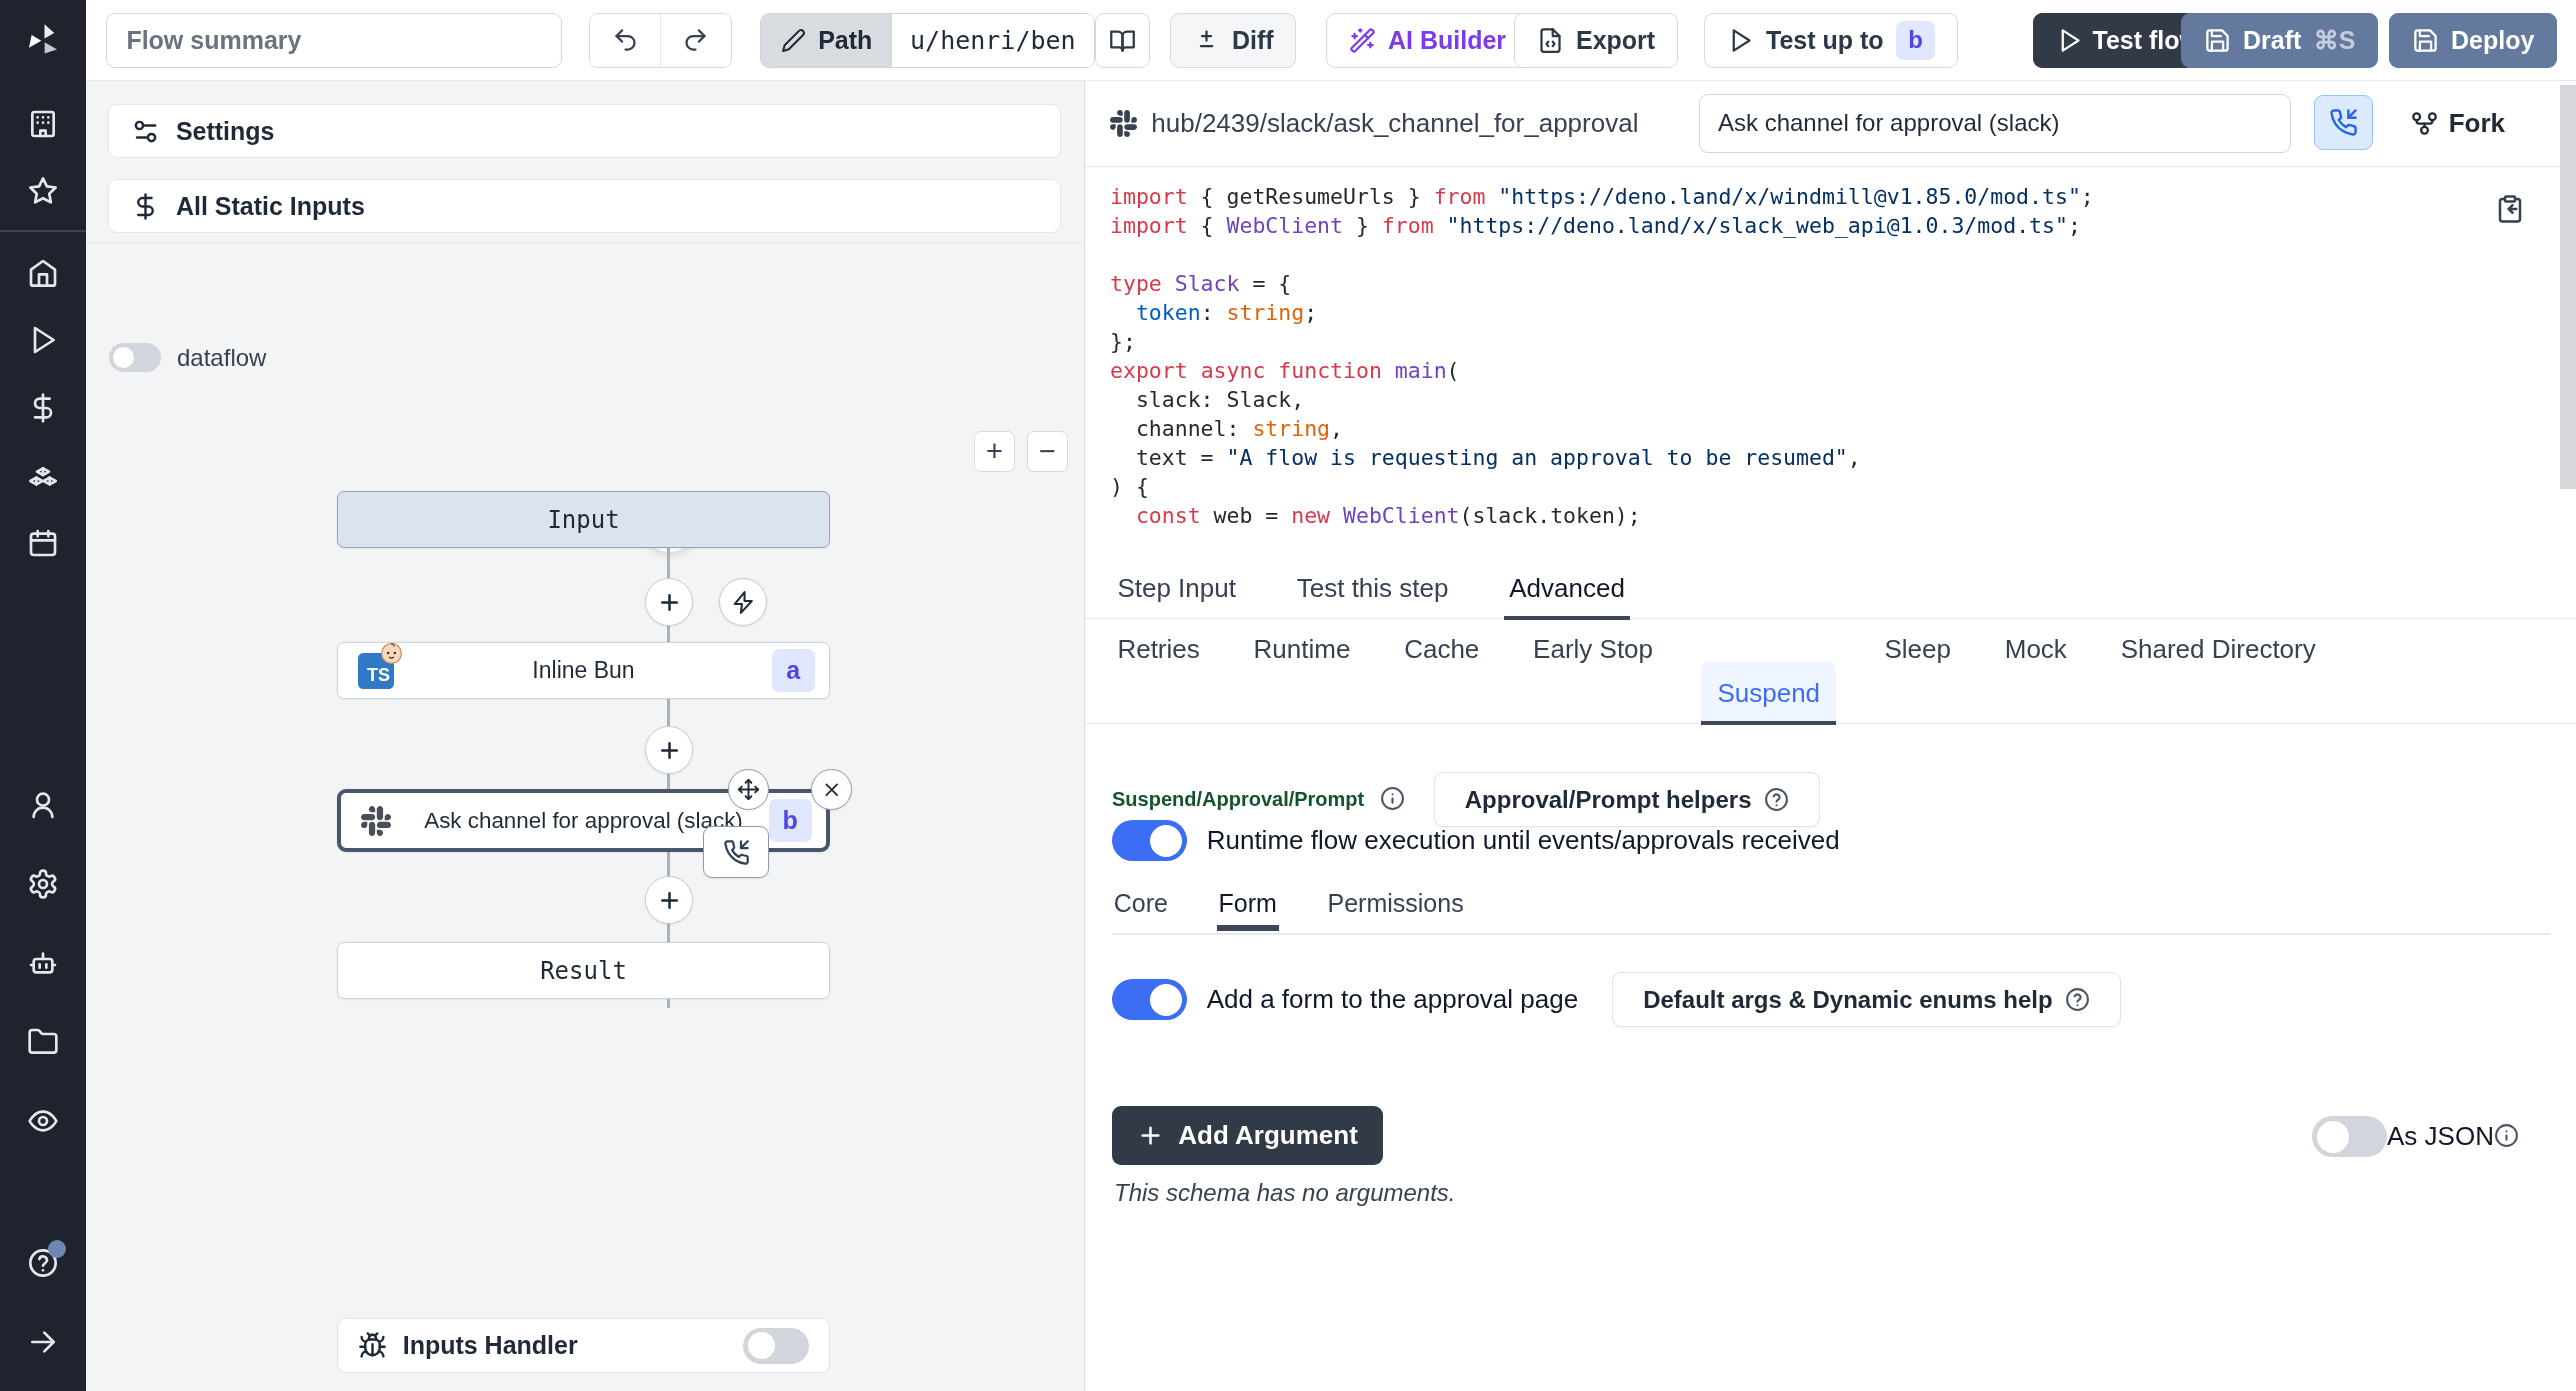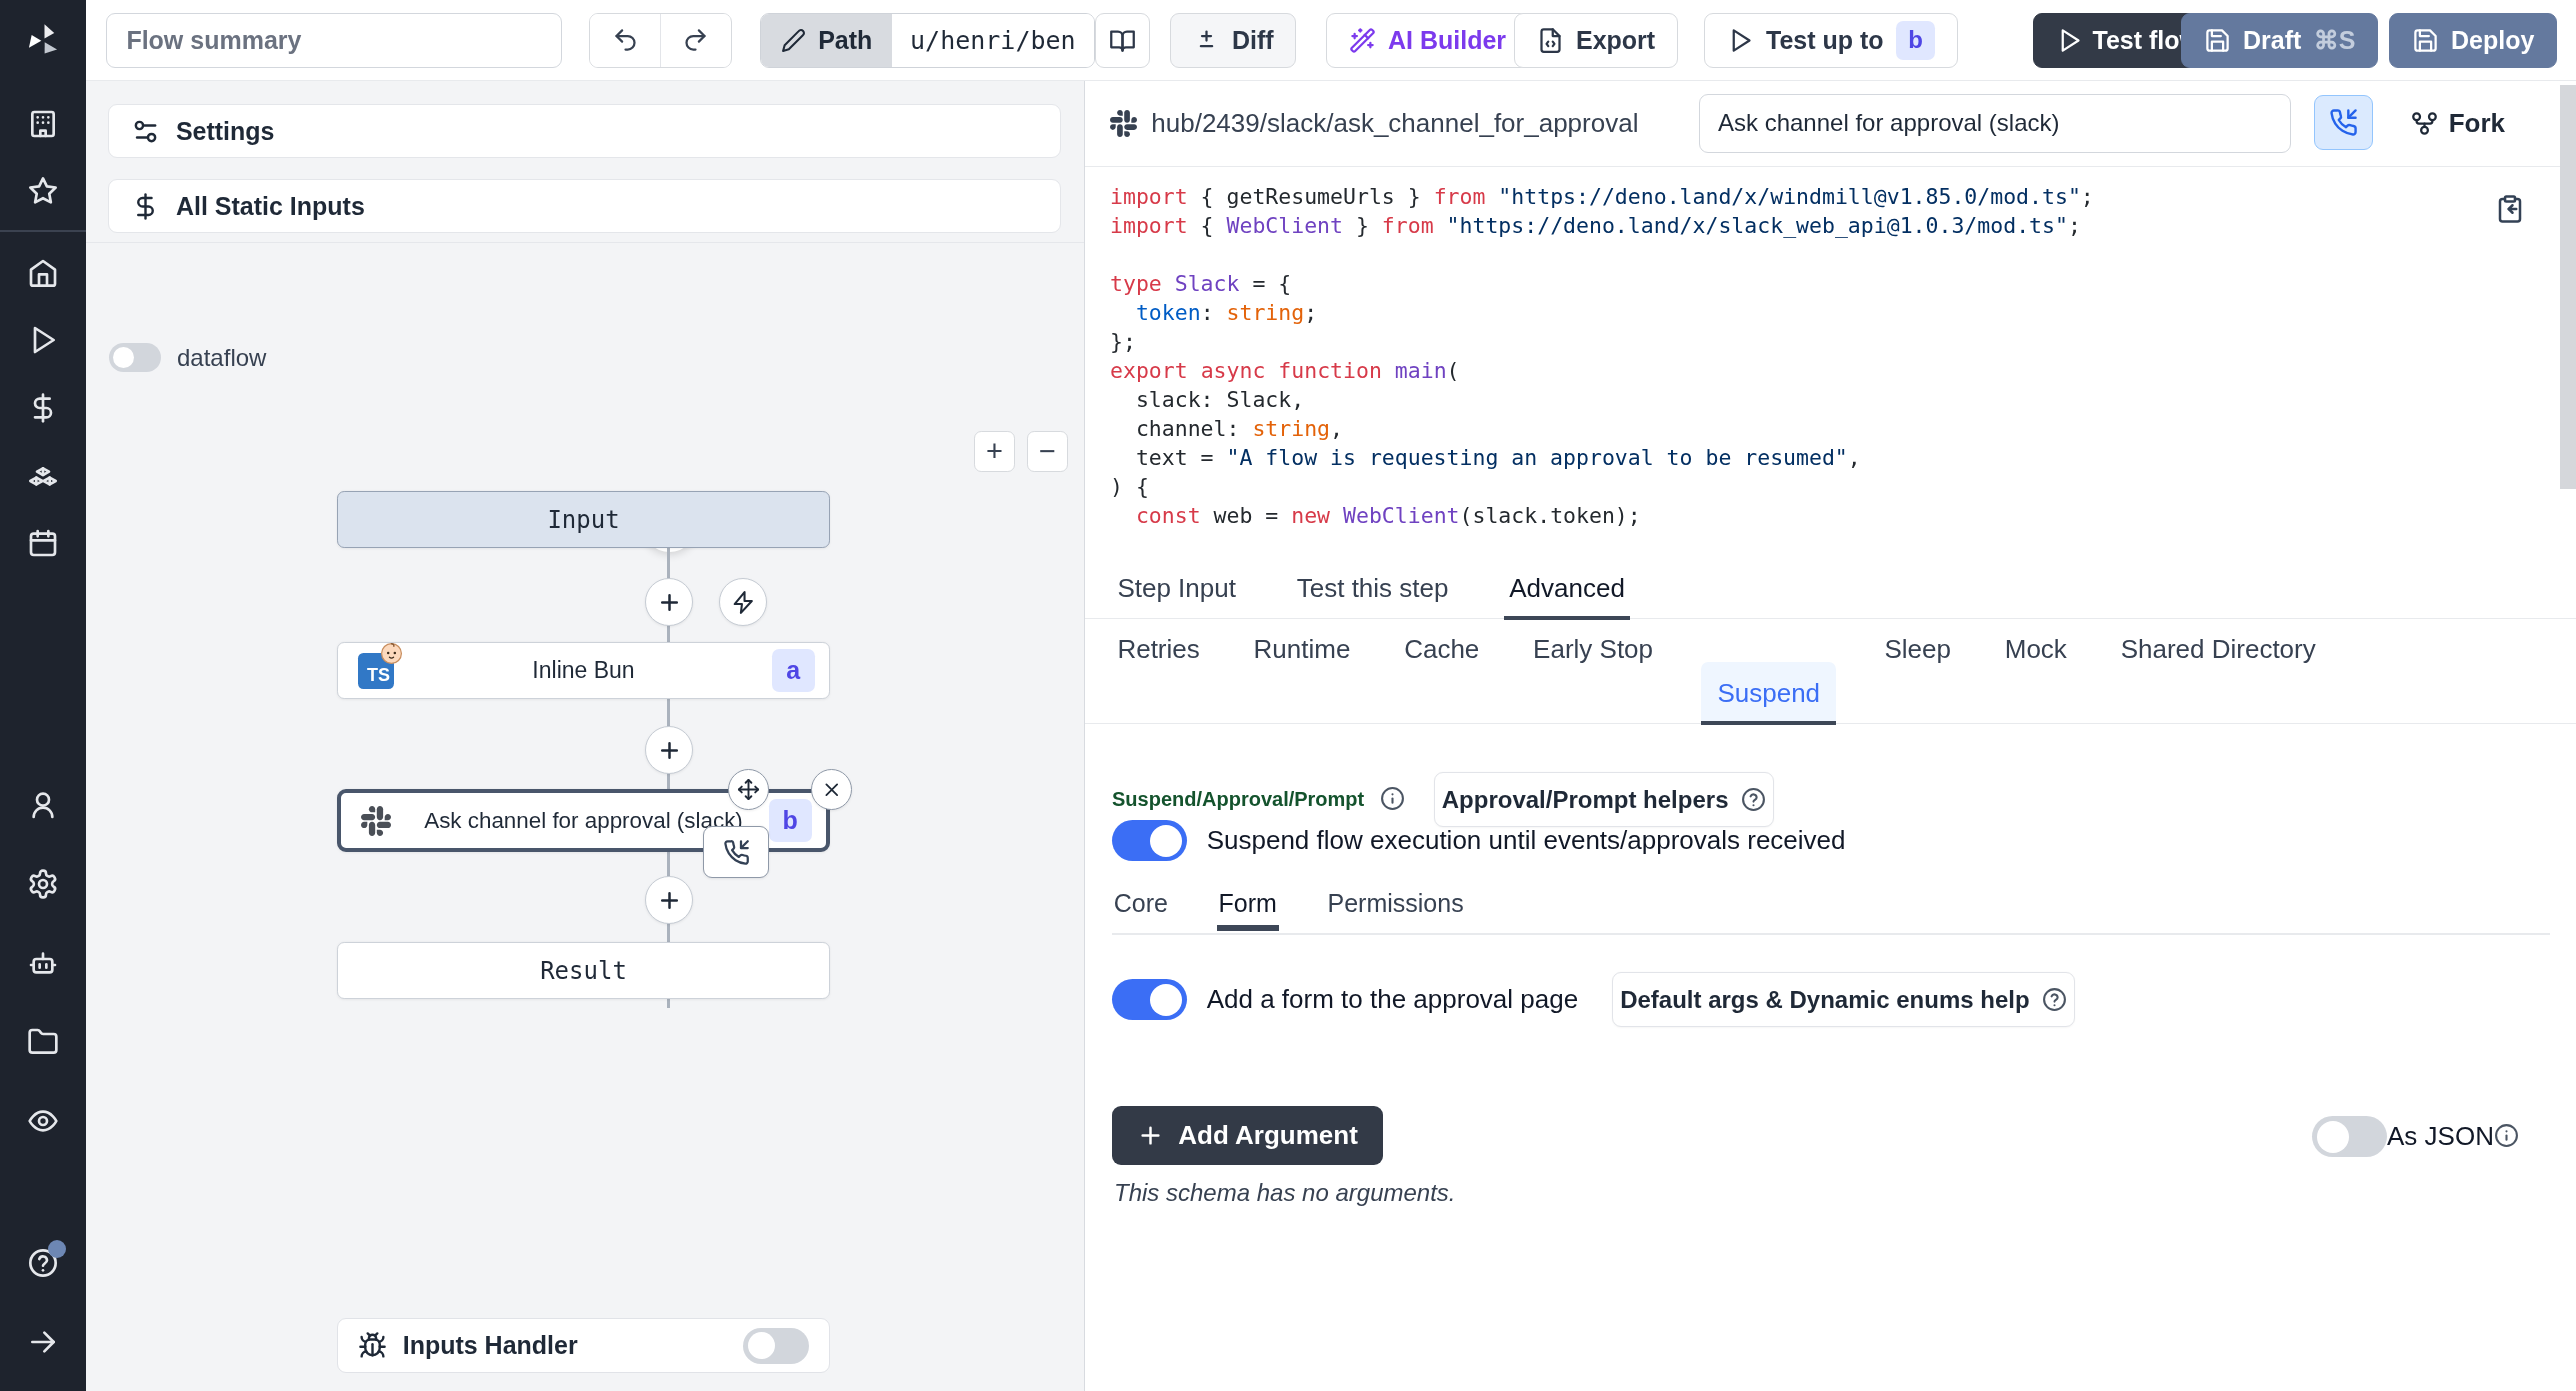--- a/index.html
+++ b/index.html
@@ -84,21 +84,21 @@
   .tab { font-size:26px; color:#374151; padding:16px 5.4px 14.3px 5.4px; position:relative; cursor:pointer; white-space:nowrap; }
   .tab.active { color:#111827; font-weight:500; }
   .tab.active::after { content:""; position:absolute; left:0; right:0; bottom:-1.8px; height:4.5px; background:#3d4757; }
   .tab.active-blue { color:#3b6ef5; background:#eff6ff; border-radius:7.2px 7.2px 0 0; padding-left:16px; padding-right:16px;margin-top:44px; }
   .tab.active-blue::after { content:""; position:absolute; left:0; right:0; bottom:-1.8px; height:4.5px; background:#3d4757; }
 
   .suspend-head { position:absolute; left:27px; top:691px; display:flex; align-items:center; gap:16px; }
   .suspend-title { font-size:20px; font-weight:700; color:#14532d; }
   .icircle { color:#4b5563; }
   .icircle svg { width:25px; height:25px; }
-  .helper-btn { display:flex; align-items:center; gap:12.5px; border:1.8px solid #e2e4e9; border-radius:9px; background:#fff; height:55px; padding:0 7px; font-size:24px; font-weight:600; color:#1f2937; cursor:pointer; box-shadow:0 0.9px 1.8px rgba(0,0,0,.04); }
+  .helper-btn { display:flex; align-items:center; gap:12.5px; border:1.8px solid #e2e4e9; border-radius:9px; background:#fff; height:55px; padding:0 30px; font-size:24px; font-weight:600; color:#1f2937; cursor:pointer; box-shadow:0 0.9px 1.8px rgba(0,0,0,.04); }
   .toggle-row { position:absolute; display:flex; align-items:center; gap:19.7px; }
   .toggle-label-lg { font-size:26px; color:#111827; }
   .toggle-label-md { font-size:24px; color:#111827; }
   .sub-tabs { position:absolute; left:27px; top:801px; display:flex; gap:47px; }
   .sub-tab { font-size:25px; color:#374151; padding:7.2px 1.8px 12.5px 1.8px; position:relative; cursor:pointer; }
   .sub-tab.active { color:#111827; font-weight:500; }
   .sub-tab.active::after { content:""; position:absolute; left:0; right:0; bottom:0; height:5.4px; background:#3d4757; }
   .sub-tabs-line { position:absolute; left:27px; top:852px; width:1438px; height:1.8px; background:#e8eaed; }
   .add-arg-btn { position:absolute; left:27px; top:1025px; height:59px; background:#333a47; color:#fff; border:none; border-radius:9px; display:flex; align-items:center; gap:14.3px; padding:0 25px; font-size:26px; font-weight:600; cursor:pointer; }
   .add-arg-btn svg { width:27px; height:27px; }
@@ -539,21 +539,21 @@
             <path d="M9.2 9a3 3 0 0 1 5.8 1c0 2-3 2.6-3 4"></path>
             <path d="M12 17.5h.01"></path>
           </svg>
       </button>
     </div>
 
     <div class="toggle-row" style="left:27px; top:739px;">
       <div class="toggle tg-on" style="width:75px; height:41px;">
         <span class="knob" style="right:5.4px; top:4.5px; width:32px; height:32px; position:absolute;"></span>
       </div>
-      <span class="toggle-label-lg">Suspend flow execution until events/approvals received</span>
+      <span class="toggle-label-lg">Runtime flow execution until events/approvals received</span>
     </div>
 
     <div class="sub-tabs">
       <div class="sub-tab">Core</div>
       <div class="sub-tab active">Form</div>
       <div class="sub-tab">Permissions</div>
     </div>
     <div class="sub-tabs-line"></div>
 
     <div class="toggle-row" style="left:27px; top:891px;">

